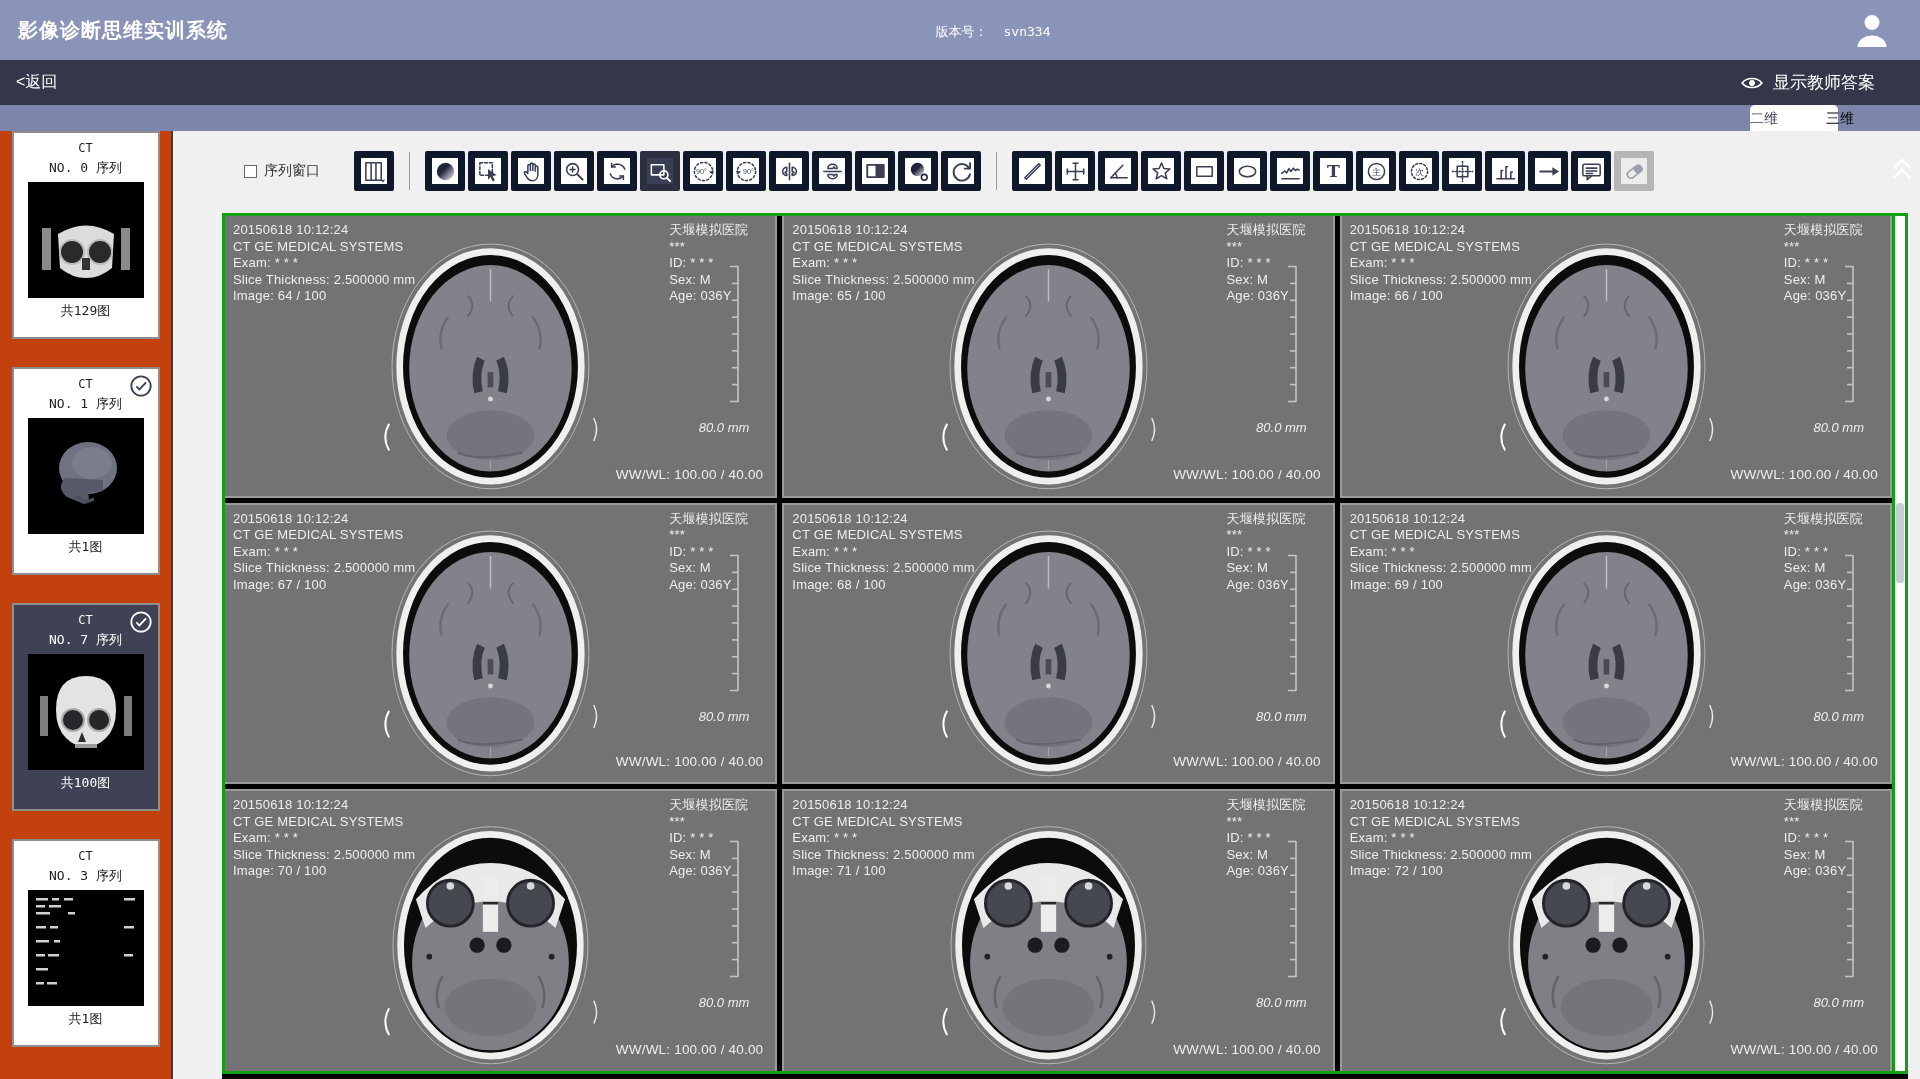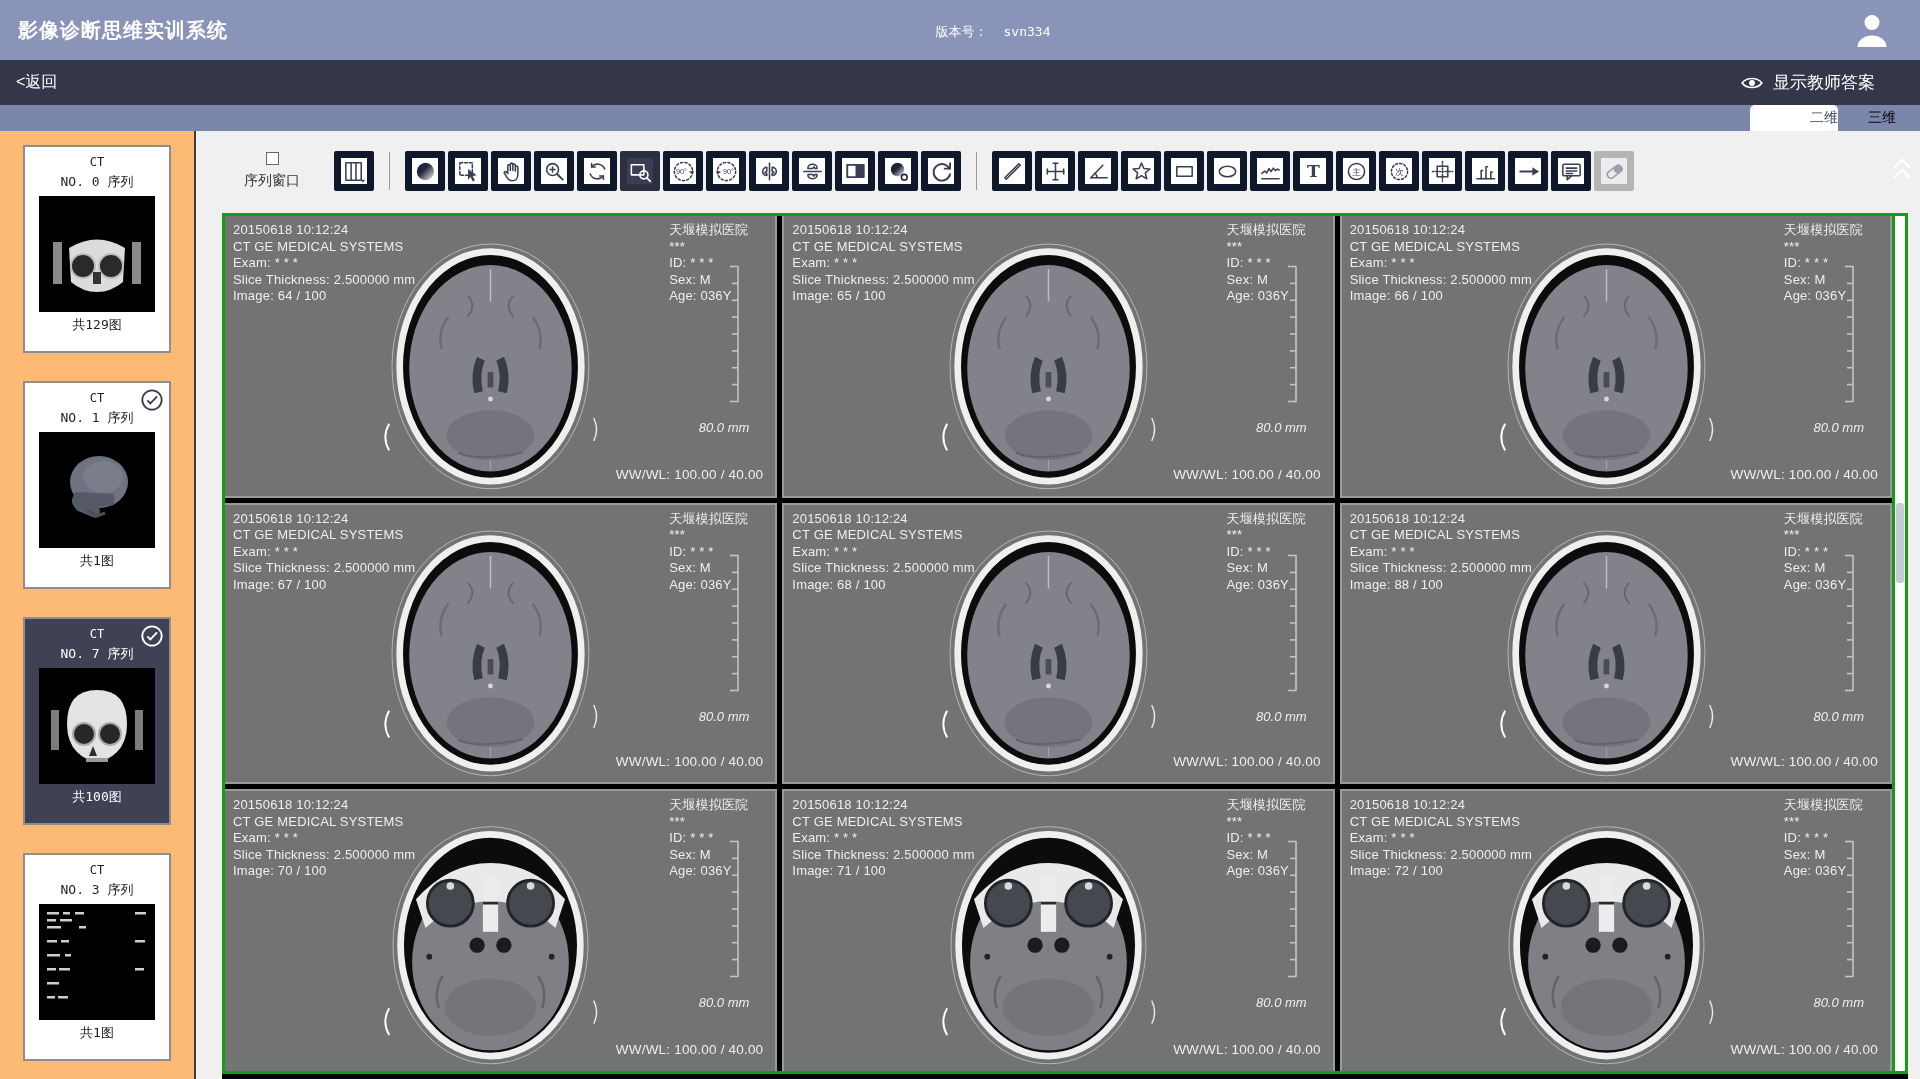--- a/index.html
+++ b/index.html
@@ -16,39 +16,39 @@
   .version{position:absolute; left:0; right:0; top:23px; text-align:center; font-size:13px; transform:translateX(33px); font-family:"DejaVu Sans Mono",monospace;}
   .version .vlabel{margin-right:16px; font-family:"Liberation Sans",sans-serif;}
   .user-icon{position:absolute; right:28px; top:10px; width:40px; height:40px; cursor:pointer;}
 
   .darkbar{position:absolute; left:0; top:60px; width:1920px; height:45px; background:var(--darkbar); color:#fff;}
   .back-btn{position:absolute; left:16px; top:12px; font-size:16px; cursor:pointer;}
   .show-answer{position:absolute; right:45px; top:11px; font-size:17px; display:flex; align-items:center; gap:9px; cursor:pointer;}
   .show-answer svg{display:block;}
 
   .strip{position:absolute; left:0; top:105px; width:1920px; height:26px; background:var(--strip);}
-  .tab{position:absolute; top:0; height:26px; line-height:26px; text-align:right; font-size:14px; cursor:pointer;font-family:Liberation Serif, serif;}
+  .tab{position:absolute; top:0; height:26px; line-height:26px; text-align:left; font-size:14px; cursor:pointer;}
   .tab.active{width:88px; right:82px; background:#fff; color:var(--ink); border-radius:5px 5px 0 0;}
   .tab.inactive{width:70px; right:24px; color:#000000;}
 
   
-  .sidebar{position:absolute; left:0; top:131px; width:196px; height:948px; background:#fdba74; border-right:2px solid #3c3c3c; padding-top:14px; overflow:hidden;}
+  .sidebar{position:absolute; left:0; top:131px; width:173px; height:948px; background:#c2410c; border-right:2px solid #3c3c3c; overflow:hidden;}
   .series-card{width:148px; margin:0 auto 28px auto; height:208px; background:#fff; border:2px solid #8e8e8e; position:relative; text-align:center; color:#222; cursor:pointer; font-family:"DejaVu Sans Mono",monospace;}
   .series-card .modality{font-size:12px; margin-top:8px;}
   .series-card .sname{font-size:13px; margin-top:4px;}
   .series-card .thumb{width:116px; height:116px; margin:5px auto 0 auto; background:#000;}
   .series-card .thumb svg{display:block; width:116px; height:116px;}
   .series-card .count{font-size:13px; margin-top:4px;}
   .series-card .check{position:absolute; top:5px; right:5px; width:24px; height:24px; color:#3c4052;}
   .series-card.selected{background:var(--card-sel); color:#fff; border-color:#8e8e8e;}
   .series-card.selected .check{color:#fff;}
 
   
   .toolbar{position:absolute; left:244px; top:150px; height:42px; display:flex; align-items:center;}
-  .series-window{display:flex; align-items:center; gap:7px; margin-right:34px; cursor:pointer;flex-direction:column;}
+  .series-window{display:flex; align-items:center; gap:7px; margin-right:34px; cursor:pointer;}
   .series-window .cb{width:13px; height:13px; border:1.5px solid #666; background:#fff;}
   .series-window .cb-label{font-size:14px; color:#333;}
   .tbtn{width:40px; height:40px; background:#fff; border:7px solid #0f172a; border-radius:2px; display:flex; align-items:center; justify-content:center; margin-right:3px; color:var(--ink); cursor:pointer;}
   .tbtn svg{display:block;}
   .tbtn.active{background:var(--tool-active); border-color:#2c2f40; color:#fff;}
   .tbtn.disabled{background:#ececec; border-color:#b5b5b5; color:#9aa0ad;}
   .tb-divider{width:1px; height:38px; background:#9a9a9a; margin:0 15px 0 12px;}
   .collapse-toolbar{position:absolute; left:1889px; top:152px; width:26px; height:34px; color:#ffffff; cursor:pointer;}
 
   
@@ -765,21 +765,21 @@
               <path d="M86 226 q16 10 68 0" stroke="#63646a" stroke-width="2" fill="none"></path>
               <path d="M14 196 q-8 14 0 28" stroke="#ffffff" stroke-width="2" fill="none"></path>
               <path d="M228 190 q6 12 0 24" stroke="#e9e9e9" stroke-width="1.5" fill="none"></path>
             </svg>
           </div>
     <div class="ol tl">
       <div>20150618 10:12:24</div>
       <div>CT GE MEDICAL SYSTEMS</div>
       <div>Exam: * * *</div>
       <div>Slice Thickness: 2.500000 mm</div>
-      <div>Image: 88 / 100</div>
+      <div>Image: 69 / 100</div>
     </div>
     <div class="ol tr">
       <div>天堰模拟医院</div>
       <div>***</div>
       <div>ID: * * *</div>
       <div>Sex: M</div>
       <div>Age: 036Y</div>
     </div>
     <div class="ruler">
       <svg viewBox="0 0 16 140" width="16" height="140" stroke="#c4c4c4" stroke-width="1.6" fill="none">

